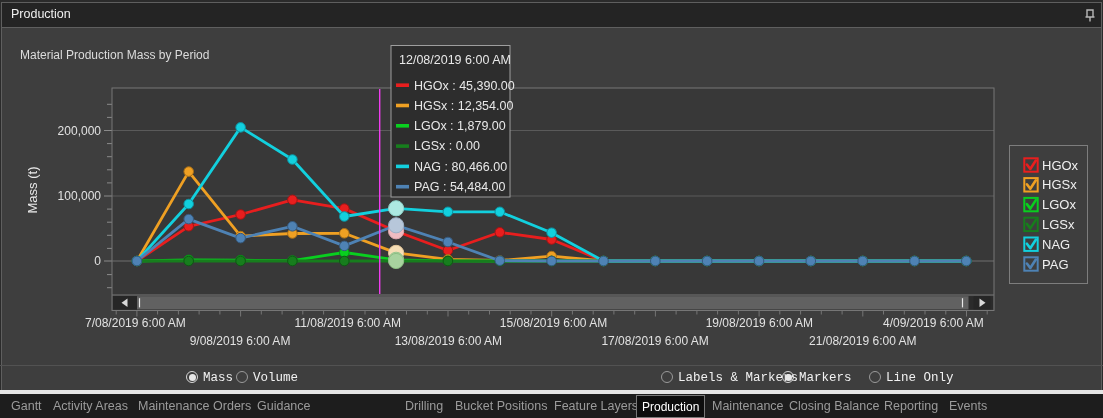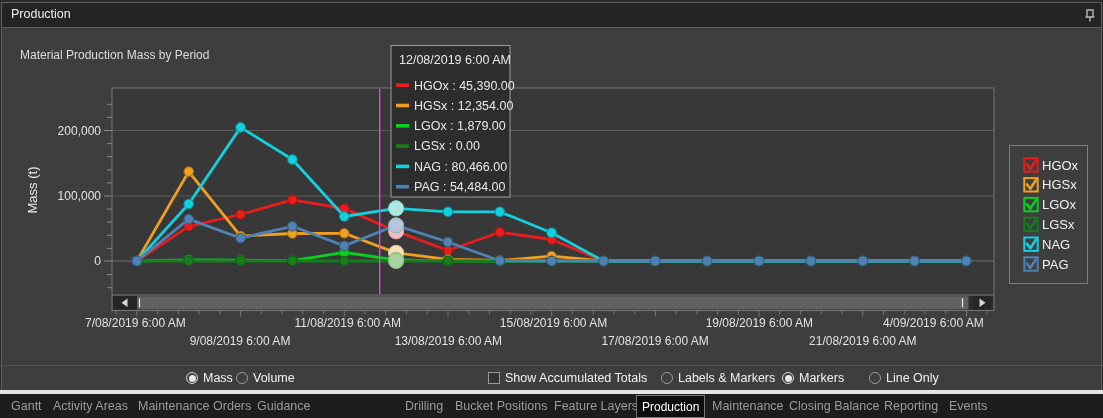--- a/index.html
+++ b/index.html
@@ -2,21 +2,21 @@
 <html><head><meta charset="utf-8">
 <style>
 * { margin:0; padding:0; box-sizing:border-box; }
 html,body { width:1103px; height:418px; background:#2b2b2b; font-family:"Liberation Sans",sans-serif; overflow:hidden; }
 #win { position:absolute; left:1px; top:2px; width:1101px; height:414px; border:1px solid #5f5f5f; background:#3e3e3e; }
 #titlebar { position:absolute; left:0; top:0; width:100%; height:25px; background:#242424; border-bottom:1px solid #5f5f5f; }
 #titlebar span { position:absolute; left:9px; top:4px; font-size:12.5px; color:#f0f0f0; }
 #pin { position:absolute; right:9px; top:4px; }
 #charttitle { position:absolute; left:18px; top:45px; font-size:12px; color:#dcdcdc; }
 #ctrlrow { position:absolute; left:0; top:365px; width:100%; height:24px; border-top:1px solid #525252; color:#f2f2f2; font-size:12.5px; }
-.ci { position:absolute; top:4px; height:16px; line-height:16px; }
+.ci { position:absolute; top:4px; height:16px; line-height:16px;font-family:Liberation Mono, monospace; }
 .radio { display:inline-block; width:12px; height:12px; border:1.4px solid #9a9a9a; border-radius:50%; vertical-align:-2px; margin-right:5px; }
 .radio.sel { border-color:#d8d8d8; position:relative; }
 .radio.sel::after { content:""; position:absolute; left:1.8px; top:1.8px; width:7px; height:7px; background:#e8e8e8; border-radius:50%; }
 .chk { display:inline-block; width:12px; height:12px; border:1.4px solid #9a9a9a; vertical-align:-2px; margin-right:5px; background:#333; }
 #tabbar { position:absolute; left:0; top:390px; width:1103px; height:28px; background:#1d1d1d; border-top:4px solid #e5e5e5; }
 .tab { position:absolute; top:0; height:25px; line-height:25px; color:#9b9b9b; font-size:12.5px; }
 .tab.active { top:1px; height:23px; line-height:23px; background:#0d0d0d; border:1px solid #787878; color:#ffffff; padding:0 5px; font-size:12px; }
 #chart { position:absolute; left:0; top:0; }
 </style></head>
 <body>
@@ -266,21 +266,20 @@
 <line x1="396" y1="146.1" x2="409" y2="146.1" stroke="#177d1d" stroke-width="3.6"></line>
 <text x="414" y="150.4" font-family="Liberation Sans, sans-serif" font-size="12.5" fill="#e8e8e8">LGSx : 0.00</text>
 <line x1="396" y1="166.4" x2="409" y2="166.4" stroke="#12d0de" stroke-width="3.6"></line>
 <text x="414" y="170.7" font-family="Liberation Sans, sans-serif" font-size="12.5" fill="#e8e8e8">NAG : 80,466.00</text>
 <line x1="396" y1="186.7" x2="409" y2="186.7" stroke="#4e82b4" stroke-width="3.6"></line>
 <text x="414" y="191.0" font-family="Liberation Sans, sans-serif" font-size="12.5" fill="#e8e8e8">PAG : 54,484.00</text>
 </svg>
 <div id="ctrlrow">
   <span class="ci" style="left:186px;"><span class="radio sel"></span>Mass</span>
   <span class="ci" style="left:236px;"><span class="radio"></span>Volume</span>
-  <span class="ci" style="left:488px;"><span class="chk"></span>Show Accumulated Totals</span>
   <span class="ci" style="left:661px;"><span class="radio"></span>Labels &amp; Markers</span>
   <span class="ci" style="left:782px;"><span class="radio sel"></span>Markers</span>
   <span class="ci" style="left:869px;"><span class="radio"></span>Line Only</span>
 </div>
 <div id="tabbar">
   <span class="tab" style="left:11px;">Gantt</span>
   <span class="tab" style="left:138px;">Maintenance Orders</span>
   <span class="tab" style="left:53px;">Activity Areas</span>
   <span class="tab" style="left:257px;">Guidance</span>
   <span class="tab" style="left:405px;">Drilling</span>

